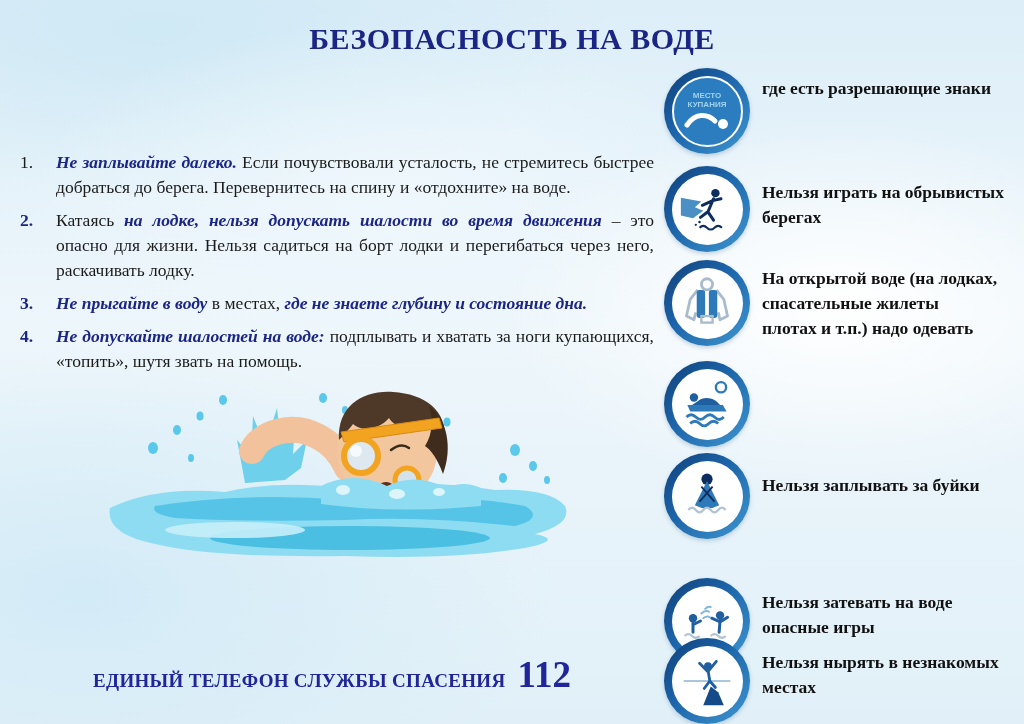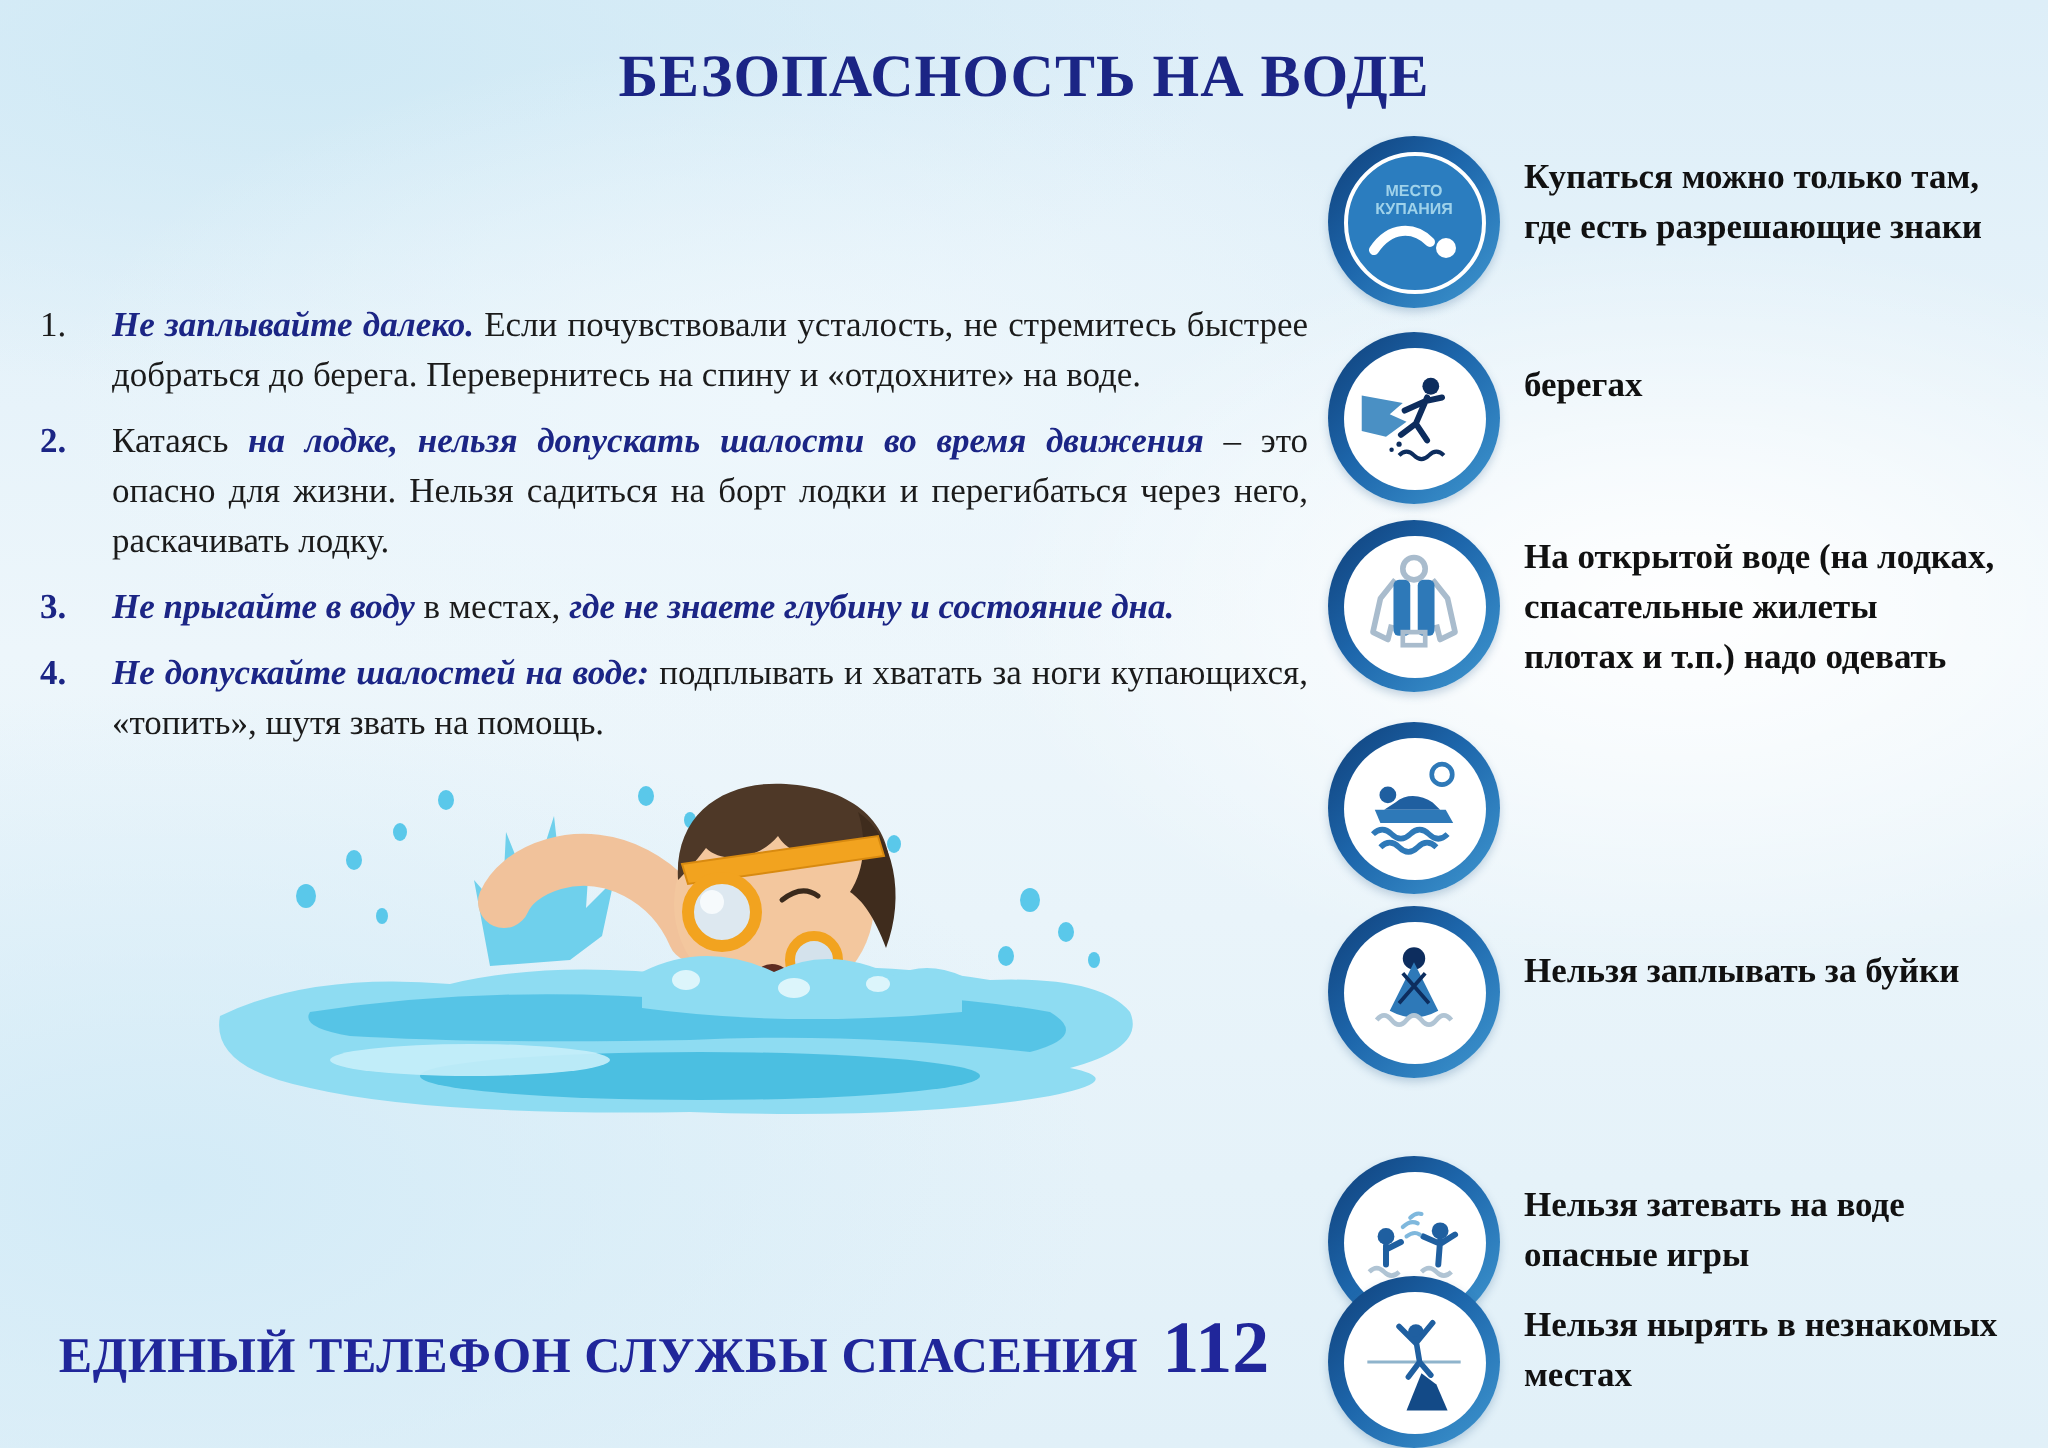--- a/index.html
+++ b/index.html
@@ -26,21 +26,21 @@
   }
   .rule .num{font-weight:normal;color:#1b1b1b;}
   .rule.blue-num .num{font-weight:bold;color:#1b2585;}
   .rule .b{font-weight:bold;color:#1b2585;font-style:italic;}
   
   .footer{
     position:absolute;left:0;top:656px;width:664px;
     display:flex;justify-content:center;align-items:baseline;gap:12px;
     color:#20269a;font-weight:bold;
   }
-  .footer .lbl{font-size:25px;letter-spacing:.3px;}
+  .footer .lbl{font-size:19px;letter-spacing:.3px;}
   .footer .num{font-size:37px;line-height:1;}
   
   .sign-row{position:absolute;left:664px;display:flex;gap:12px;width:356px;}
   .badge{
     flex:0 0 86px;width:86px;height:86px;border-radius:50%;
     background:linear-gradient(135deg,#0f3f79 0%,#1d66ab 45%,#3f97d0 100%);
     display:flex;align-items:center;justify-content:center;
     box-shadow:0 2px 4px rgba(40,90,140,.25);
   }
   .badge-inner{
@@ -136,39 +136,39 @@
       <div class="badge-inner filled">
         <svg viewBox="0 0 60 60" width="60" height="60">
           <text x="30" y="17" text-anchor="middle" font-size="8" font-weight="bold" fill="#9fd2ea" font-family="Liberation Sans, sans-serif">МЕСТО</text>
           <text x="30" y="26" text-anchor="middle" font-size="8" font-weight="bold" fill="#9fd2ea" font-family="Liberation Sans, sans-serif">КУПАНИЯ</text>
           <path d="M10 44 C18 32 30 32 38 40" stroke="#ffffff" stroke-width="5" fill="none" stroke-linecap="round"></path>
           <circle cx="46" cy="43" r="5" fill="#ffffff"></circle>
         </svg>
       </div>
     </div>
     <div class="sign-text pt8">
-      <div>Купаться можно только там,</div>
         <div>где есть разрешающие знаки</div>
     </div>
   </div>
 
   <div class="sign-row" style="top:166px">
     <div class="badge">
       <div class="badge-inner">
         <svg viewBox="0 0 60 60" width="56" height="56">
           <path d="M2 18 L24 22 L17 28 L26 32 L15 40 L2 37 Z" fill="#4a90c4"></path>
           <circle cx="39" cy="13" r="4.5" fill="#0d2d5e"></circle>
           <path d="M37 19 L31 33 M36 21 L25 26 M36 21 L45 19 M31 33 L23 39 M31 33 L37 42" stroke="#0d2d5e" stroke-width="3.2" fill="none" stroke-linecap="round"></path>
           <path d="M22 50 q4 -4 8 0 t8 0 t8 0" stroke="#0d2d5e" stroke-width="2.2" fill="none"></path>
           <circle cx="22" cy="44" r="1.4" fill="#0d2d5e"></circle>
             <circle cx="18" cy="47" r="1.2" fill="#0d2d5e"></circle>
         </svg>
       </div>
     </div>
     <div class="sign-text pt14">
+      <div>Нельзя играть на обрывистых</div>
         <div>берегах</div>
     </div>
   </div>
 
   <div class="sign-row" style="top:260px">
     <div class="badge">
       <div class="badge-inner">
         <svg viewBox="0 0 60 60" width="56" height="56">
           <circle cx="30" cy="10" r="6" fill="none" stroke="#a9bccd" stroke-width="3"></circle>
           <path d="M20 16 L12 26 L8 44 L16 48 L18 40 M40 16 L48 26 L52 44 L44 48 L42 40" fill="none" stroke="#a9bccd" stroke-width="3" stroke-linejoin="round"></path>

